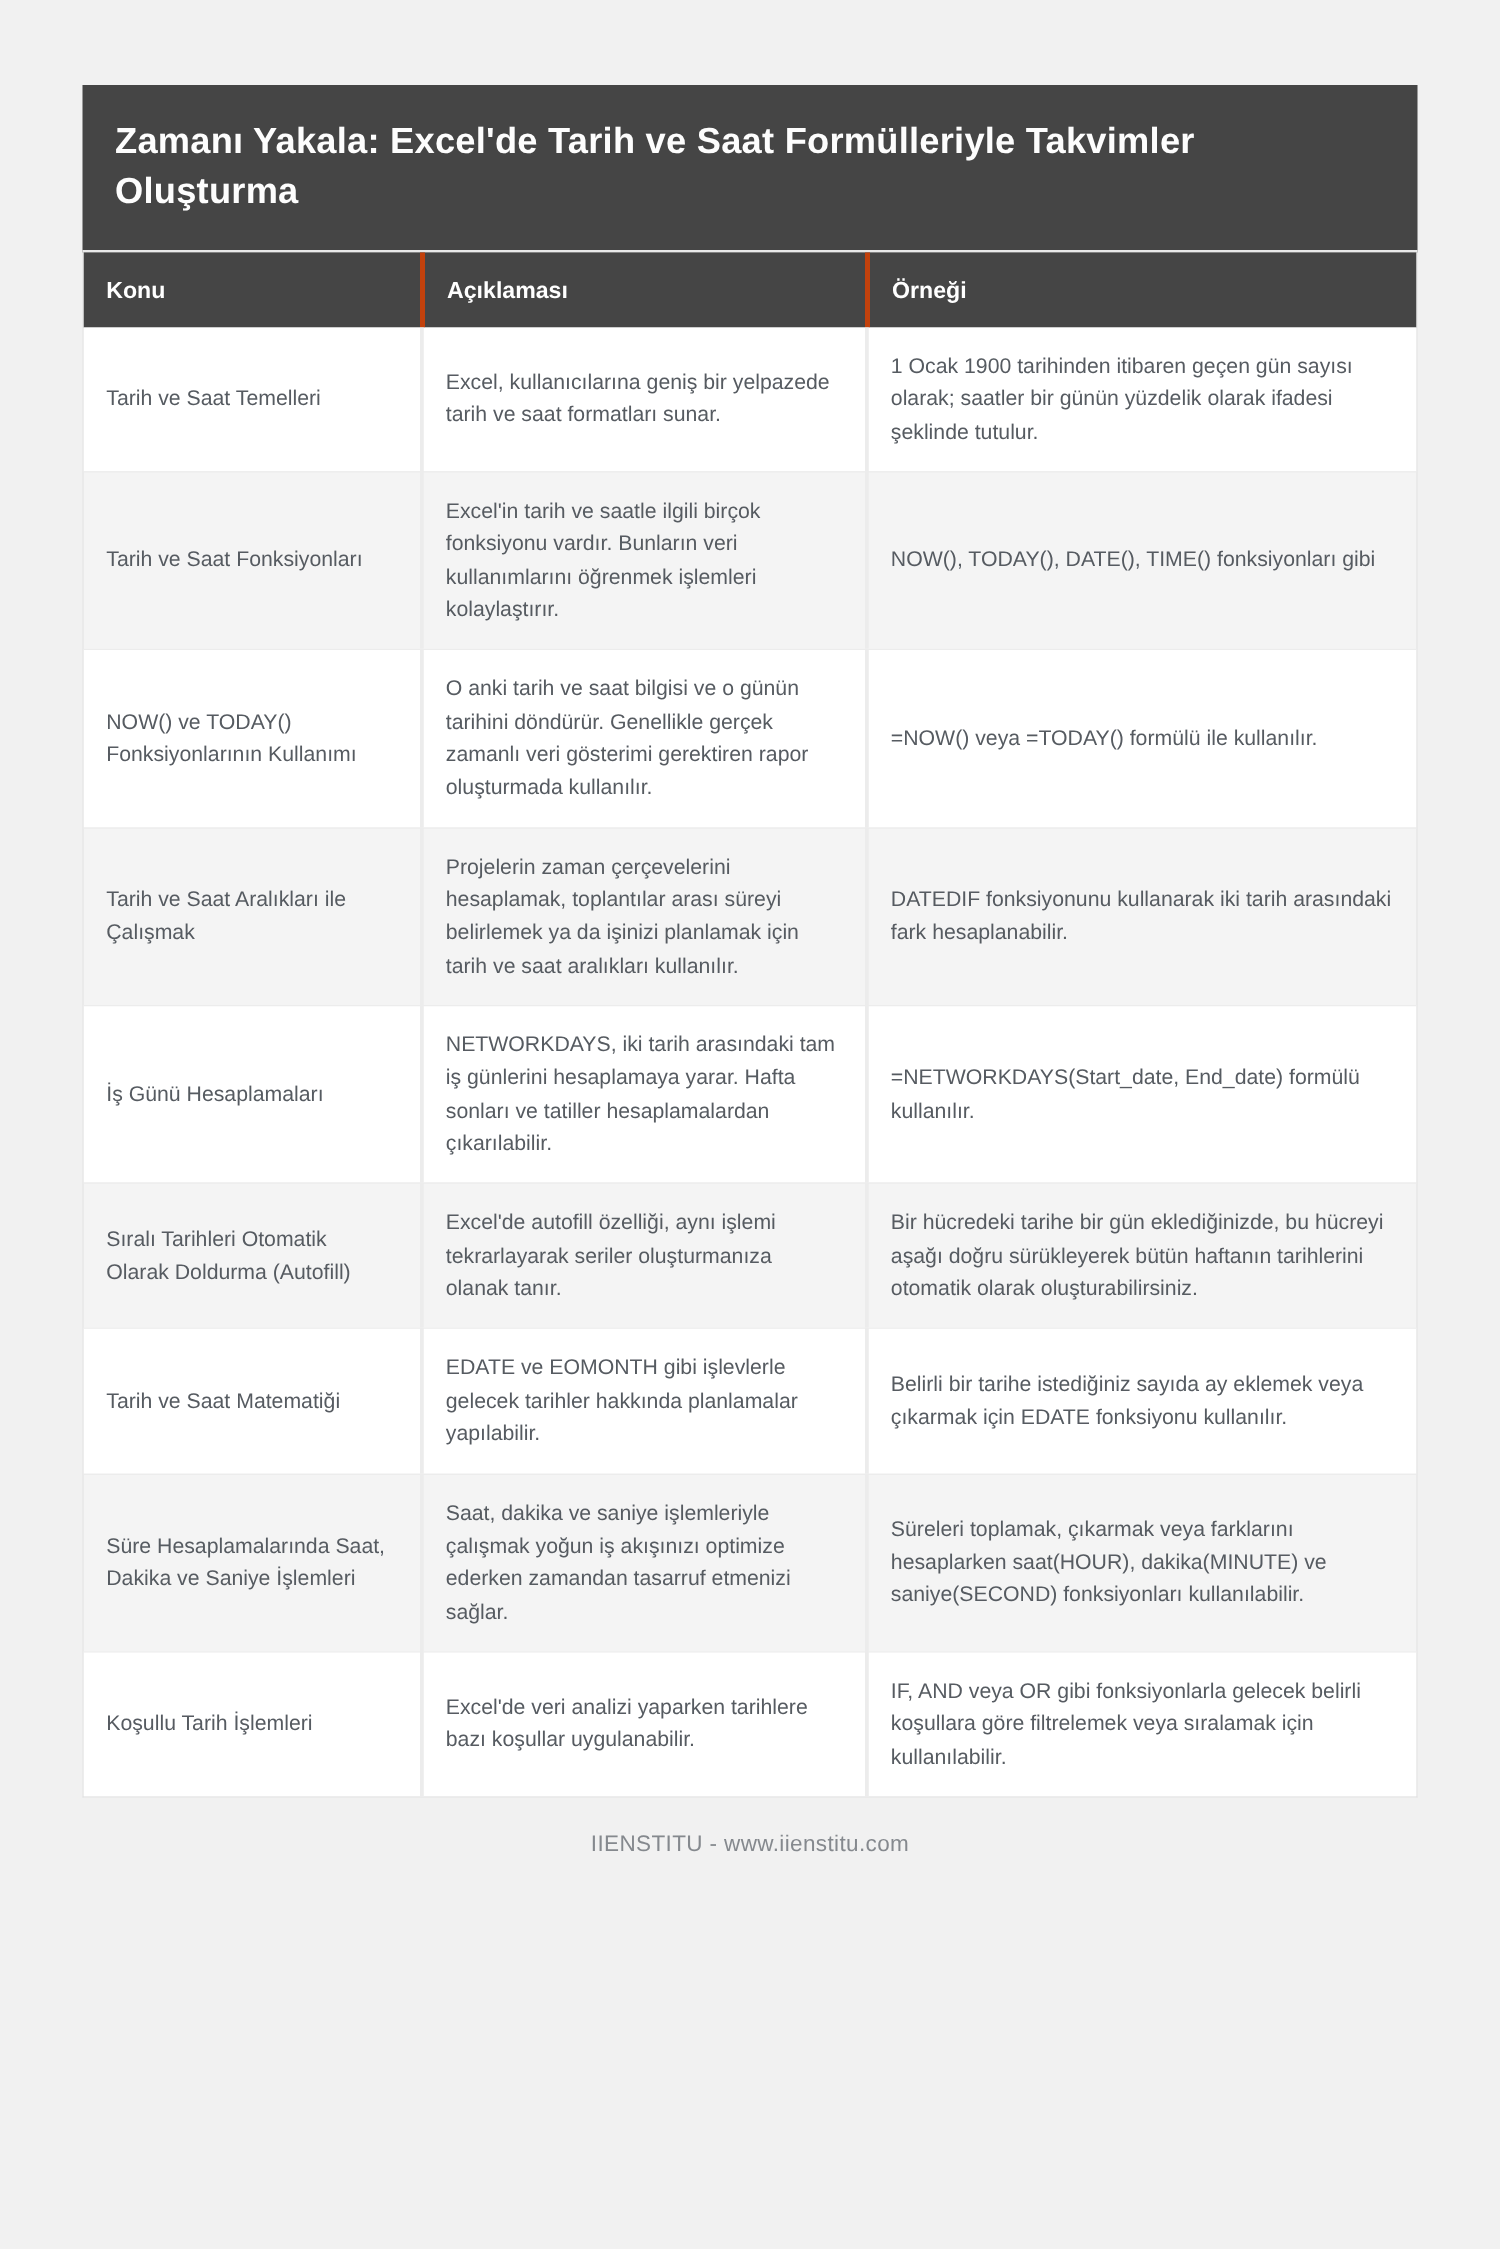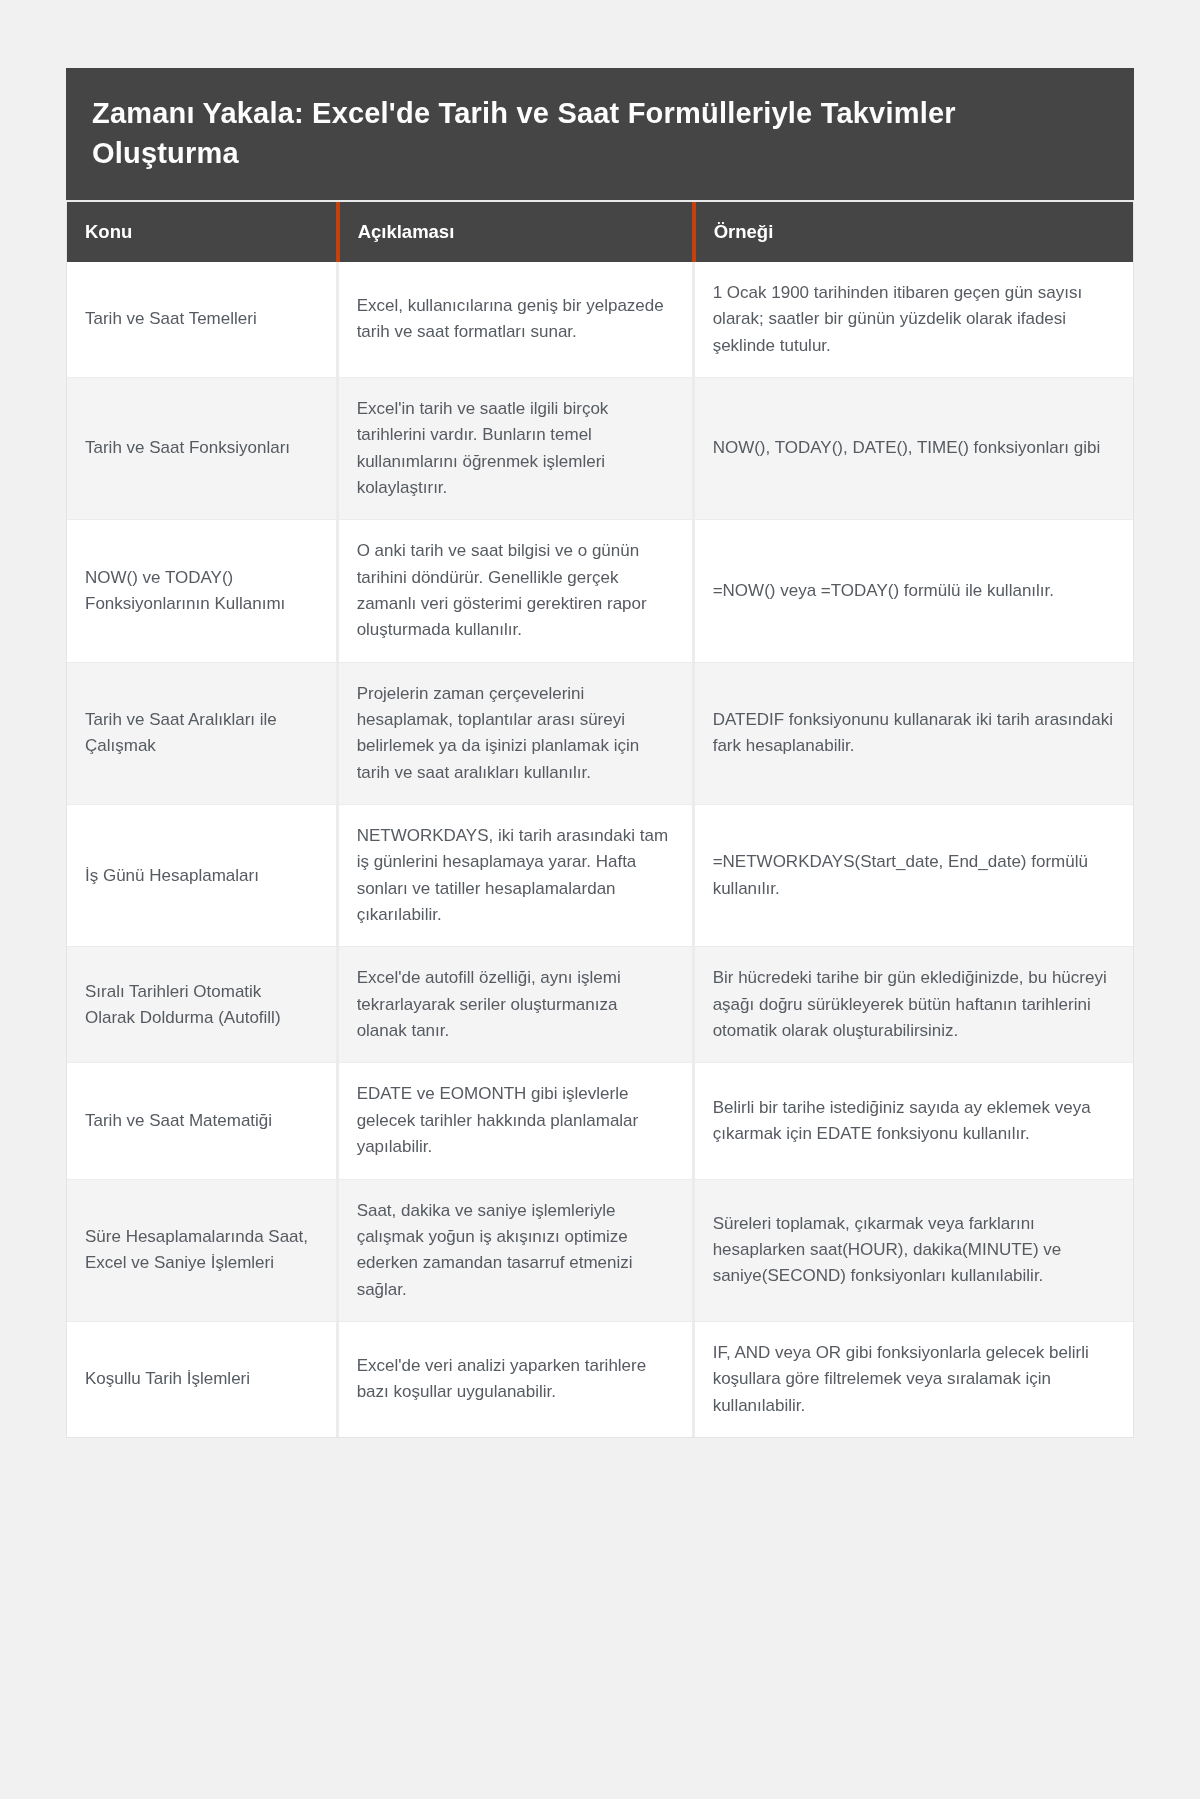--- a/index.html
+++ b/index.html
@@ -90,21 +90,21 @@
         </tr>
       </thead>
       <tbody>
           <tr>
             <td>Tarih ve Saat Temelleri</td>
             <td>Excel, kullanıcılarına geniş bir yelpazede tarih ve saat formatları sunar.</td>
             <td>1 Ocak 1900 tarihinden itibaren geçen gün sayısı olarak; saatler bir günün yüzdelik olarak ifadesi şeklinde tutulur.</td>
           </tr>
           <tr>
             <td>Tarih ve Saat Fonksiyonları</td>
-            <td>Excel'in tarih ve saatle ilgili birçok tarihlerini vardır. Bunların temel kullanımlarını öğrenmek işlemleri kolaylaştırır.</td>
+            <td>Excel'in tarih ve saatle ilgili birçok fonksiyonu vardır. Bunların veri kullanımlarını öğrenmek işlemleri kolaylaştırır.</td>
             <td>NOW(), TODAY(), DATE(), TIME() fonksiyonları gibi</td>
           </tr>
           <tr>
             <td>NOW() ve TODAY() Fonksiyonlarının Kullanımı</td>
             <td>O anki tarih ve saat bilgisi ve o günün tarihini döndürür. Genellikle gerçek zamanlı veri gösterimi gerektiren rapor oluşturmada kullanılır.</td>
             <td>=NOW() veya =TODAY() formülü ile kullanılır.</td>
           </tr>
           <tr>
             <td>Tarih ve Saat Aralıkları ile Çalışmak</td>
             <td>Projelerin zaman çerçevelerini hesaplamak, toplantılar arası süreyi belirlemek ya da işinizi planlamak için tarih ve saat aralıkları kullanılır.</td>
@@ -119,27 +119,28 @@
             <td>Sıralı Tarihleri Otomatik Olarak Doldurma (Autofill)</td>
             <td>Excel'de autofill özelliği, aynı işlemi tekrarlayarak seriler oluşturmanıza olanak tanır.</td>
             <td>Bir hücredeki tarihe bir gün eklediğinizde, bu hücreyi aşağı doğru sürükleyerek bütün haftanın tarihlerini otomatik olarak oluşturabilirsiniz.</td>
           </tr>
           <tr>
             <td>Tarih ve Saat Matematiği</td>
             <td>EDATE ve EOMONTH gibi işlevlerle gelecek tarihler hakkında planlamalar yapılabilir.</td>
             <td>Belirli bir tarihe istediğiniz sayıda ay eklemek veya çıkarmak için EDATE fonksiyonu kullanılır.</td>
           </tr>
           <tr>
-            <td>Süre Hesaplamalarında Saat, Excel ve Saniye İşlemleri</td>
+            <td>Süre Hesaplamalarında Saat, Dakika ve Saniye İşlemleri</td>
             <td>Saat, dakika ve saniye işlemleriyle çalışmak yoğun iş akışınızı optimize ederken zamandan tasarruf etmenizi sağlar.</td>
             <td>Süreleri toplamak, çıkarmak veya farklarını hesaplarken saat(HOUR), dakika(MINUTE) ve saniye(SECOND) fonksiyonları kullanılabilir.</td>
           </tr>
           <tr>
             <td>Koşullu Tarih İşlemleri</td>
             <td>Excel'de veri analizi yaparken tarihlere bazı koşullar uygulanabilir.</td>
             <td>IF, AND veya OR gibi fonksiyonlarla gelecek belirli koşullara göre filtrelemek veya sıralamak için kullanılabilir.</td>
           </tr>
         </tbody>
     </table>
 
+    <div class="footer">IIENSTITU - www.iienstitu.com</div>
 
   </div>
 </div>
 
 </body></html>

